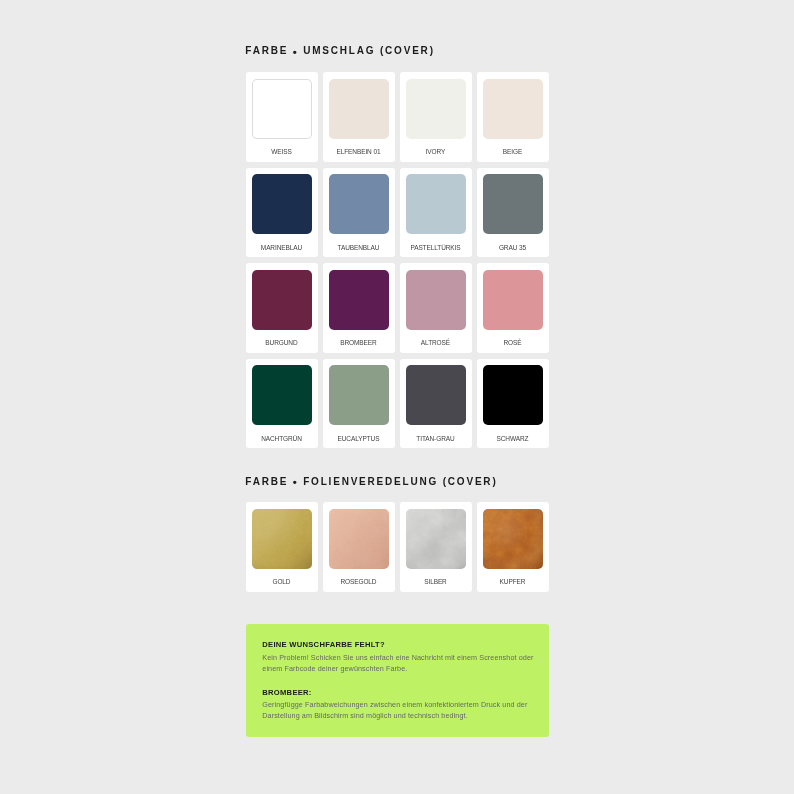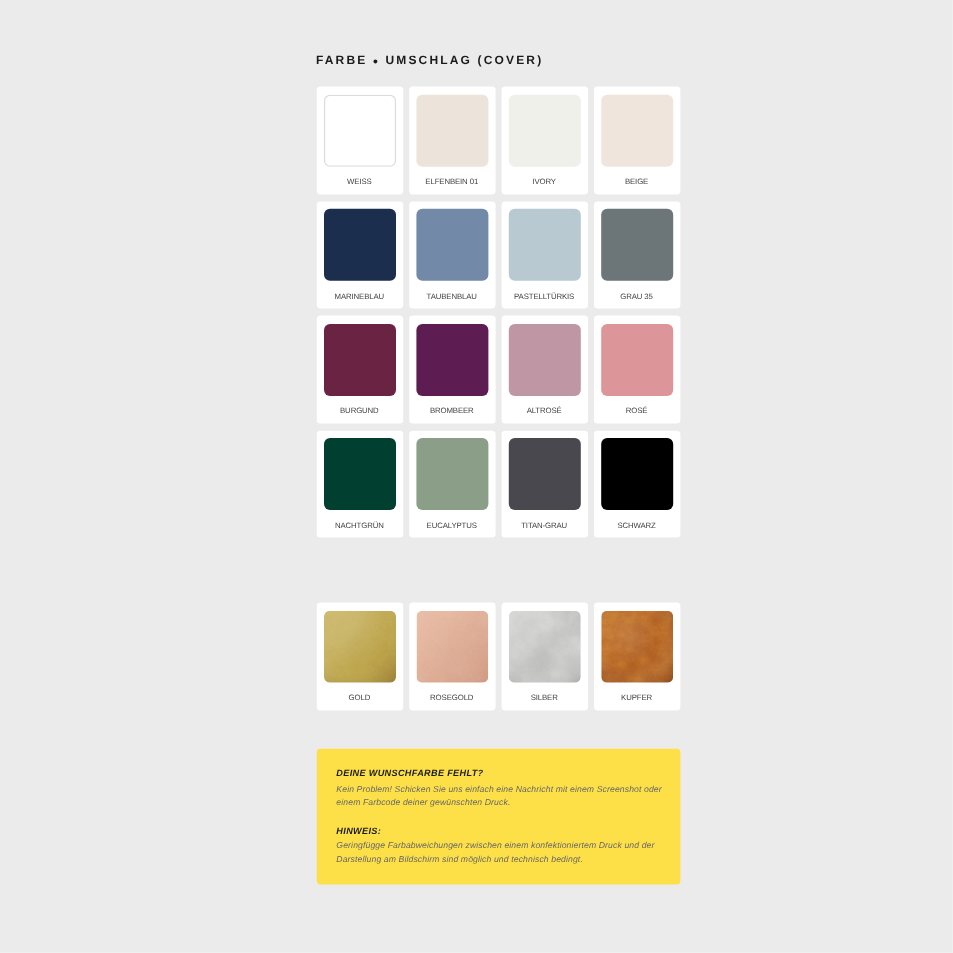--- a/index.html
+++ b/index.html
@@ -1,39 +1,39 @@
 <!DOCTYPE html>
 <html><head>
 <meta charset="utf-8">
 <style>
   html,body{margin:0;padding:0;}
   body{width:794px;height:794px;background:#ebebeb;
        font-family:"Liberation Sans",sans-serif;overflow:hidden;position:relative;
        -webkit-font-smoothing:antialiased;}
-  .page{position:absolute;left:18px;top:0;width:725px;height:794px;border-radius:11px;}
+  .page{position:absolute;left:0;top:0;width:725px;height:794px;border-radius:11px;}
 
   .section-title{position:absolute;font-weight:bold;font-size:10px;
     letter-spacing:1.8px;color:#1b1b1d;white-space:nowrap;line-height:1;}
   .section-title .bullet{display:inline-block;position:relative;top:1.4px;
     font-size:11.5px;line-height:0;}
 
   .grid{position:absolute;display:grid;grid-template-columns:repeat(4,72px);
     column-gap:5px;row-gap:6px;}
 
   .card{background:#ffffff;border-radius:3px;width:72px;height:89.5px;
     box-sizing:border-box;padding:6.5px 6px 0 6px;}
 
   .sw{width:60px;height:60px;border-radius:5px;}
   .sw.outline{box-shadow:inset 0 0 0 1px #dcdcdc;}
 
   .lbl{font-size:6.5px;letter-spacing:-0.1px;color:#3f3f41;text-align:center;
     margin-top:10.9px;white-space:nowrap;line-height:1;text-indent:-0.1px;}
 
   .infobox{position:absolute;left:245.5px;top:623.5px;width:303px;height:113px;
-    background:#fde047;border-radius:3px;box-sizing:border-box;font-style:italic;}
+    background:#bef264;border-radius:3px;box-sizing:border-box;}
   .info-block{position:absolute;left:16.8px;}
   .info-h{font-size:7.6px;font-weight:bold;letter-spacing:0.28px;color:#1b1b1b;
     line-height:1;white-space:nowrap;}
   .info-line{font-size:7.2px;letter-spacing:0.1px;color:#676768;line-height:1;
     white-space:nowrap;}
 
   .logo{position:absolute;left:604px;top:701px;width:136px;height:44px;}
   .logo-l1{position:absolute;left:45px;top:0px;font-family:"DejaVu Serif",serif;
     font-weight:bold;font-size:16.5px;color:#111;line-height:1;letter-spacing:-0.25px;
     -webkit-text-stroke:0.32px #111;
@@ -174,20 +174,21 @@
     </div>
     <div class="card">
       <div class="sw" style="background-color: rgb(72, 72, 78);"></div>
       <div class="lbl">TITAN-GRAU</div>
     </div>
     <div class="card">
       <div class="sw" style="background-color: rgb(0, 0, 0);"></div>
       <div class="lbl">SCHWARZ</div>
     </div>
   </div>
+  <div class="section-title" style="left:245.3px;top:477.1px">FARBE <span class="bullet">•</span> FOLIENVEREDELUNG (COVER)</div>
   <div class="grid" style="left:245.5px;top:502px">
     <div class="card">
       <div class="sw sw-foil">
           <svg width="60" height="60" viewBox="0 0 60 60">
             <rect width="60" height="60" fill="url(#grad_gold)"></rect>
             <rect width="60" height="60" filter="url(#blob_gold)" opacity="0.22" style="mix-blend-mode:overlay"></rect>
             <rect width="60" height="60" filter="url(#foilGrain)" opacity="0.1" style="mix-blend-mode:overlay"></rect>
             <rect width="60" height="60" fill="url(#vignSoft)"></rect>
           </svg>
         </div>
@@ -224,20 +225,20 @@
           </svg>
         </div>
       <div class="lbl">KUPFER</div>
     </div>
   </div>
   <div class="infobox">
     <div class="info-block" style="top:17.5px">
       <div class="info-h">DEINE WUNSCHFARBE FEHLT?</div>
     </div>
     <div class="info-block info-line" style="top:30.5px">Kein Problem! Schicken Sie uns einfach eine Nachricht mit einem Screenshot oder</div>
-    <div class="info-block info-line" style="top:41.5px">einem Farbcode deiner gewünschten Druck.</div>
+    <div class="info-block info-line" style="top:41.5px">einem Farbcode deiner gewünschten Farbe.</div>
     <div class="info-block" style="top:65.5px">
-      <div class="info-h">HINWEIS:</div>
+      <div class="info-h">BROMBEER:</div>
     </div>
     <div class="info-block info-line" style="top:77.5px">Geringfügge Farbabweichungen zwischen einem konfektioniertem Druck und der</div>
     <div class="info-block info-line" style="top:88.9px">Darstellung am Bildschirm sind möglich und technisch bedingt.</div>
   </div>
 </div>
 
 </body></html>

